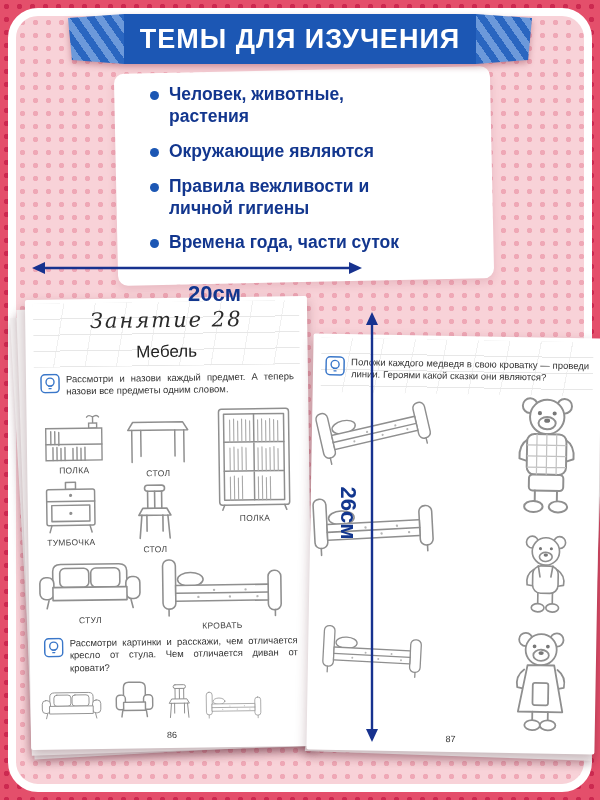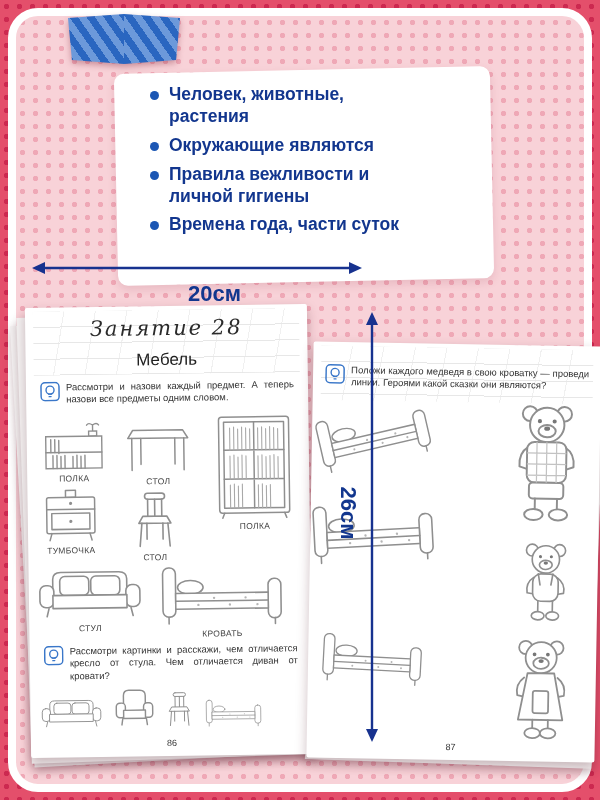--- a/index.html
+++ b/index.html
@@ -26,36 +26,36 @@
   .banner-end.left{ clip-path:polygon(0 8%,100% 0,100% 100%,7% 92%); }
   .banner-end.right{ clip-path:polygon(0 0,100% 8%,93% 92%,0 100%); }
   .banner-center{ flex:1; background:#1c57b4; display:flex; align-items:center; justify-content:center; }
   .banner-center span{ color:#fff; font-weight:bold; font-size:27px; letter-spacing:1px; white-space:nowrap; }
 
   
   .topics-card{ position:absolute; left:116px; top:70px; width:376px; height:212px;
                 background:#fff; border-radius:10px; transform:rotate(-1.2deg);
                 box-shadow:0 4px 10px rgba(120,20,40,.12); z-index:2; }
   .topics{ position:absolute; left:150px; top:84px; width:320px; display:flex;
-           flex-direction:column; gap:7px; z-index:3; }
+           flex-direction:column; gap:13px; z-index:3; }
   .topic{ display:flex; gap:10px; }
   .topic .dot{ width:9px; height:9px; border-radius:50%; background:#1c57b4; margin-top:7px; flex:none; }
   .topic .txt{ font-size:17.5px; font-weight:bold; color:#12368e; line-height:1.25; width:234px; }
 
   
   .h-arrow{ position:absolute; left:32px; top:260px; z-index:20; }
   .v-arrow{ position:absolute; left:364px; top:312px; z-index:20; }
   .dim-label{ position:absolute; color:#12368e; font-weight:bold; font-size:22px; z-index:21; }
   .h-label{ left:151px; top:281px; width:90px; text-align:right; }
   .v-label{ left:308px; top:500px; width:80px; text-align:center; transform:rotate(90deg); }
   .arrow-stroke{ stroke:#17328f; stroke-width:2.4; }
   .arrow-fill{ fill:#17328f; }
 
   
-  .book{ position:absolute; left:22px; top:304px; width:576px; height:474px; z-index:5; }
+  .book{ position:absolute; left:22px; top:296px; width:576px; height:474px; z-index:5; }
   .under{ position:absolute; background:#f4f2f2; box-shadow:0 4px 10px rgba(80,20,35,.25); }
   .under-l1{ left:2px; top:9px; width:284px; height:446px; transform:rotate(-2deg); }
   .under-l2{ left:0px; top:14px; width:284px; height:442px; transform:rotate(-3.2deg); }
   .under-r1{ left:290px; top:48px; width:286px; height:412px; transform:rotate(2deg); }
   .page{ position:absolute; background:#ffffff; border-radius:2px;
          box-shadow:0 5px 12px rgba(80,20,35,.28); }
   .page-left{ left:6px; top:2px; width:282px; height:450px; transform:rotate(-0.8deg); }
   .page-right{ left:288px; top:40px; width:288px; height:416px; transform:rotate(1deg); }
 
   .ruled{ position:absolute; left:8px; right:8px; top:4px; height:64px;
@@ -208,20 +208,23 @@
       <path d="M8.5 12.5h3M9 15h2" stroke="#3a77c9" stroke-width="1.3" fill="none" stroke-linecap="round"></path>
     </symbol>
   </defs>
 </svg>
 
 <div class="poster">
   <div class="frame"></div>
 
   <div class="banner">
     <div class="banner-end left"></div>
+    <div class="banner-center">
+      <span>ТЕМЫ ДЛЯ ИЗУЧЕНИЯ</span>
+    </div>
     <div class="banner-end right"></div>
   </div>
 
   <div class="topics-card"></div>
   <div class="topics">
     <div class="topic">
       <span class="dot"></span>
       <span class="txt">Человек, животные, растения</span>
     </div>
     <div class="topic">

